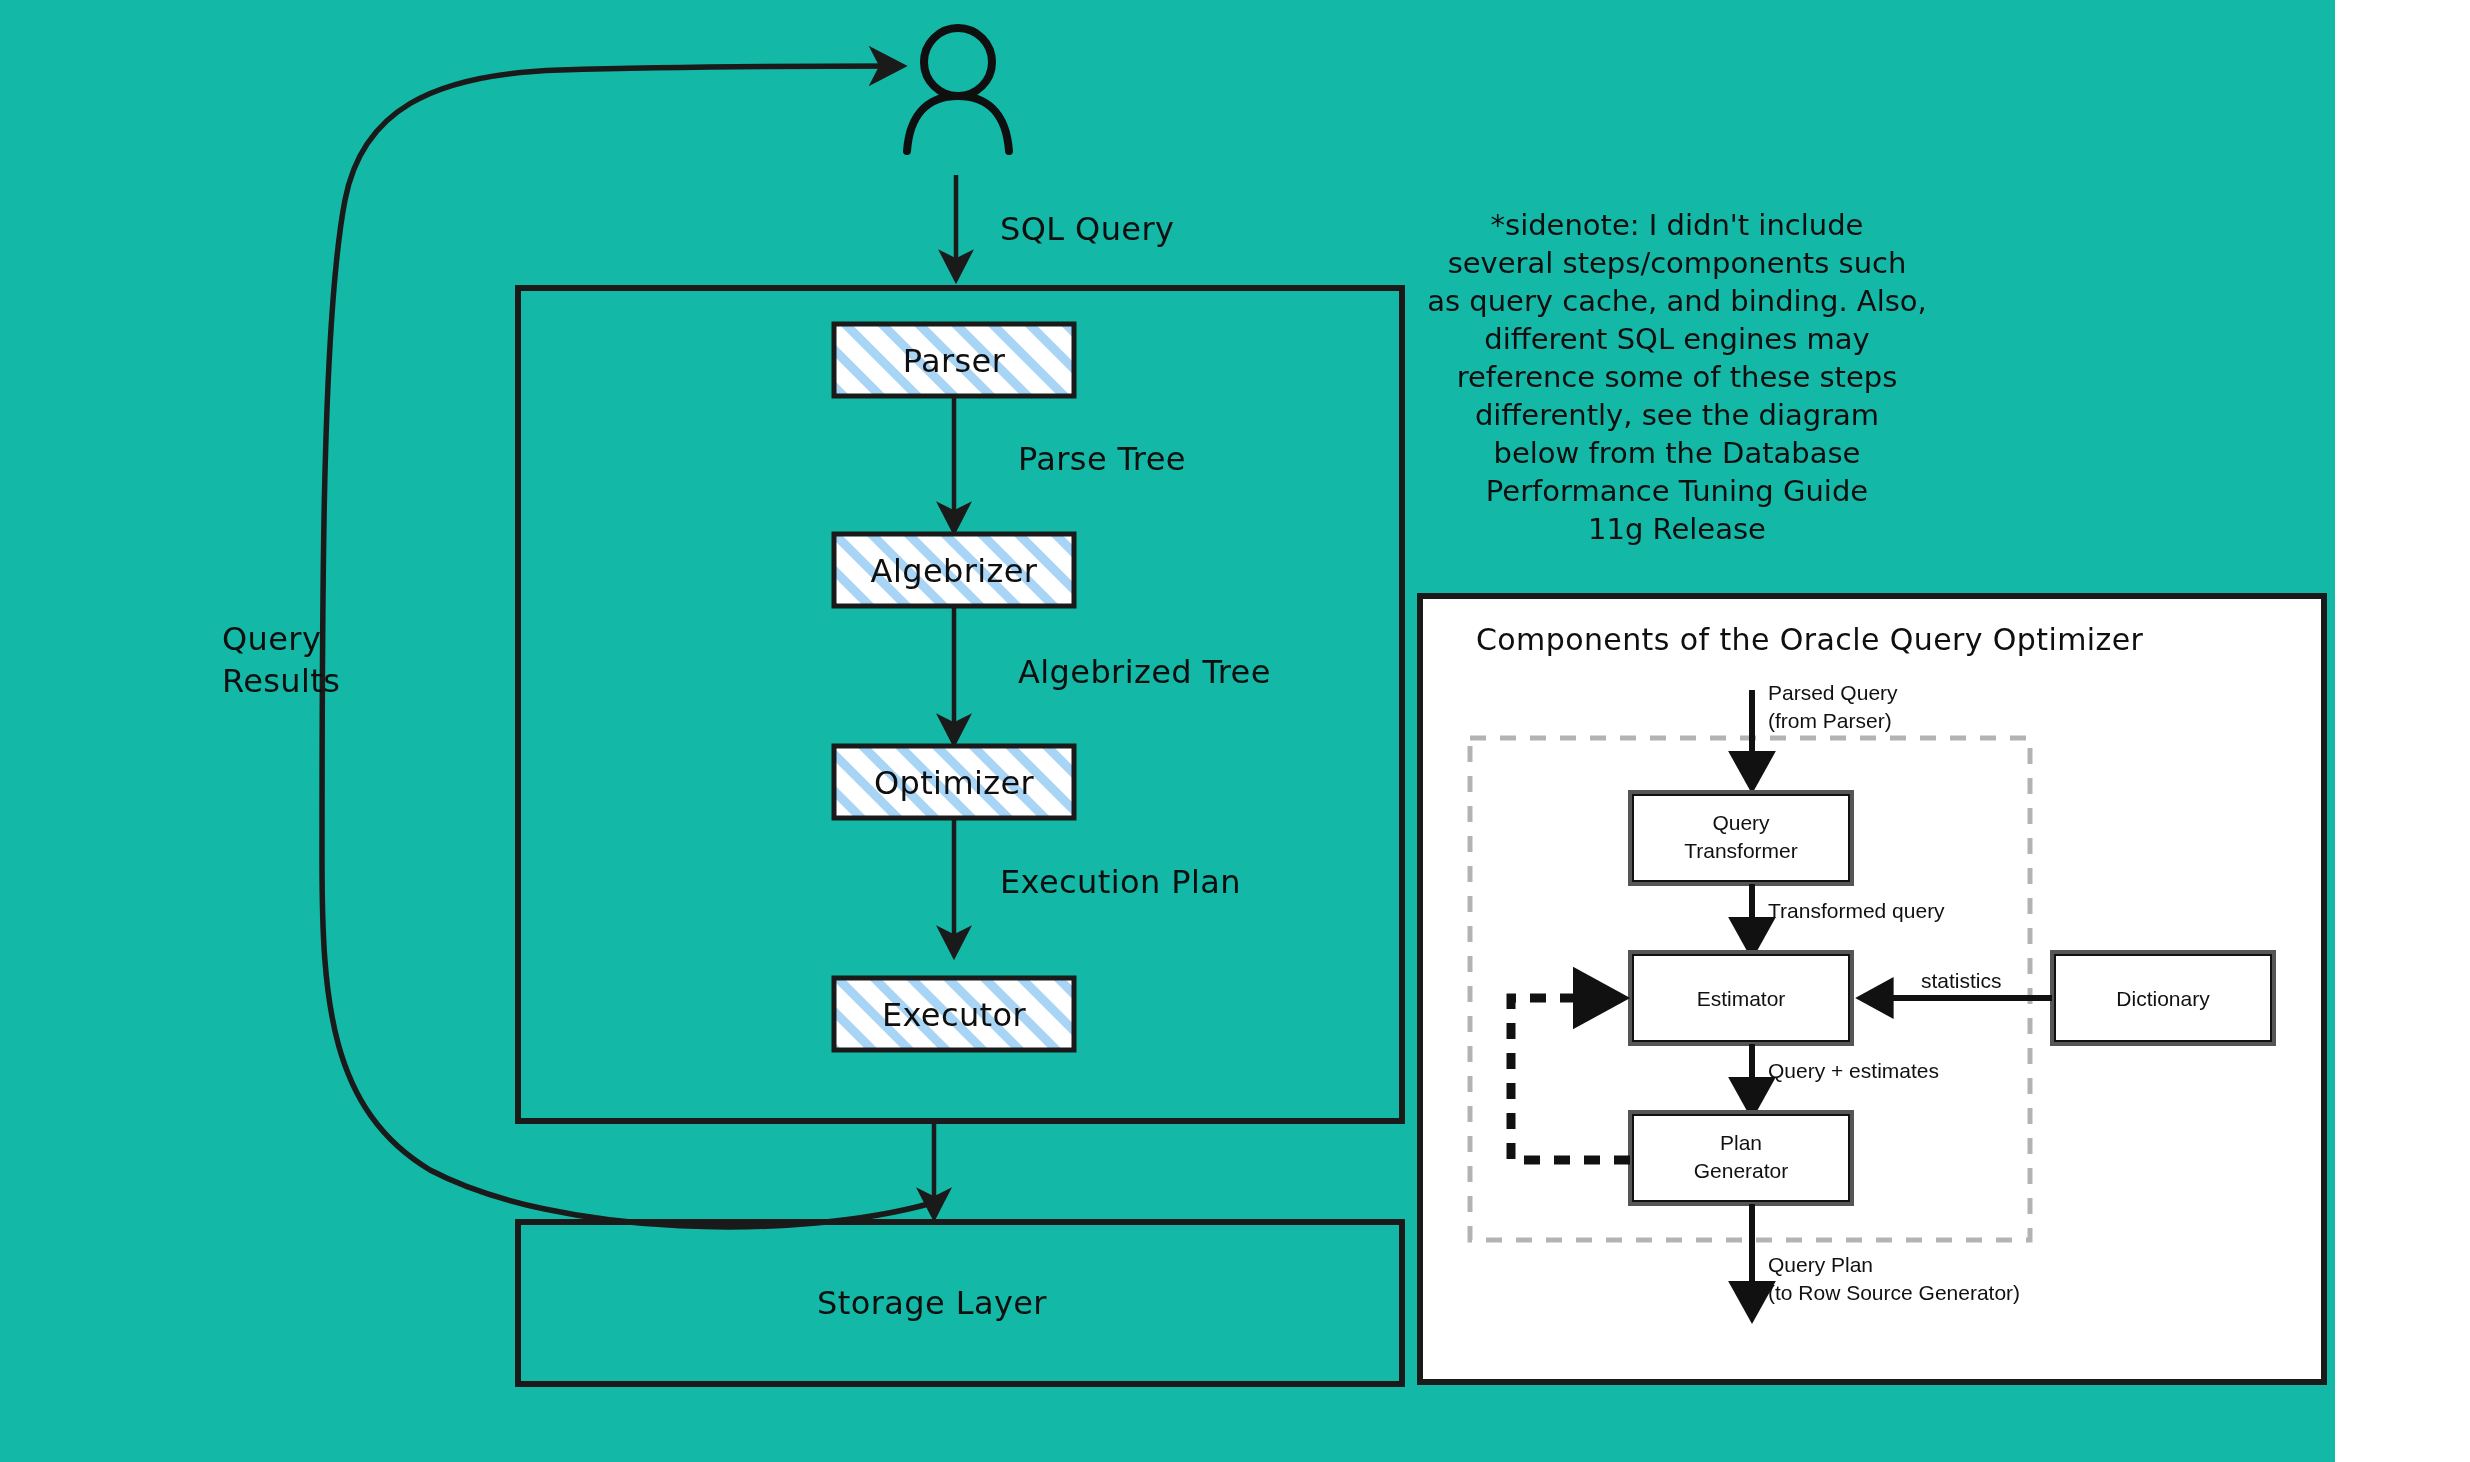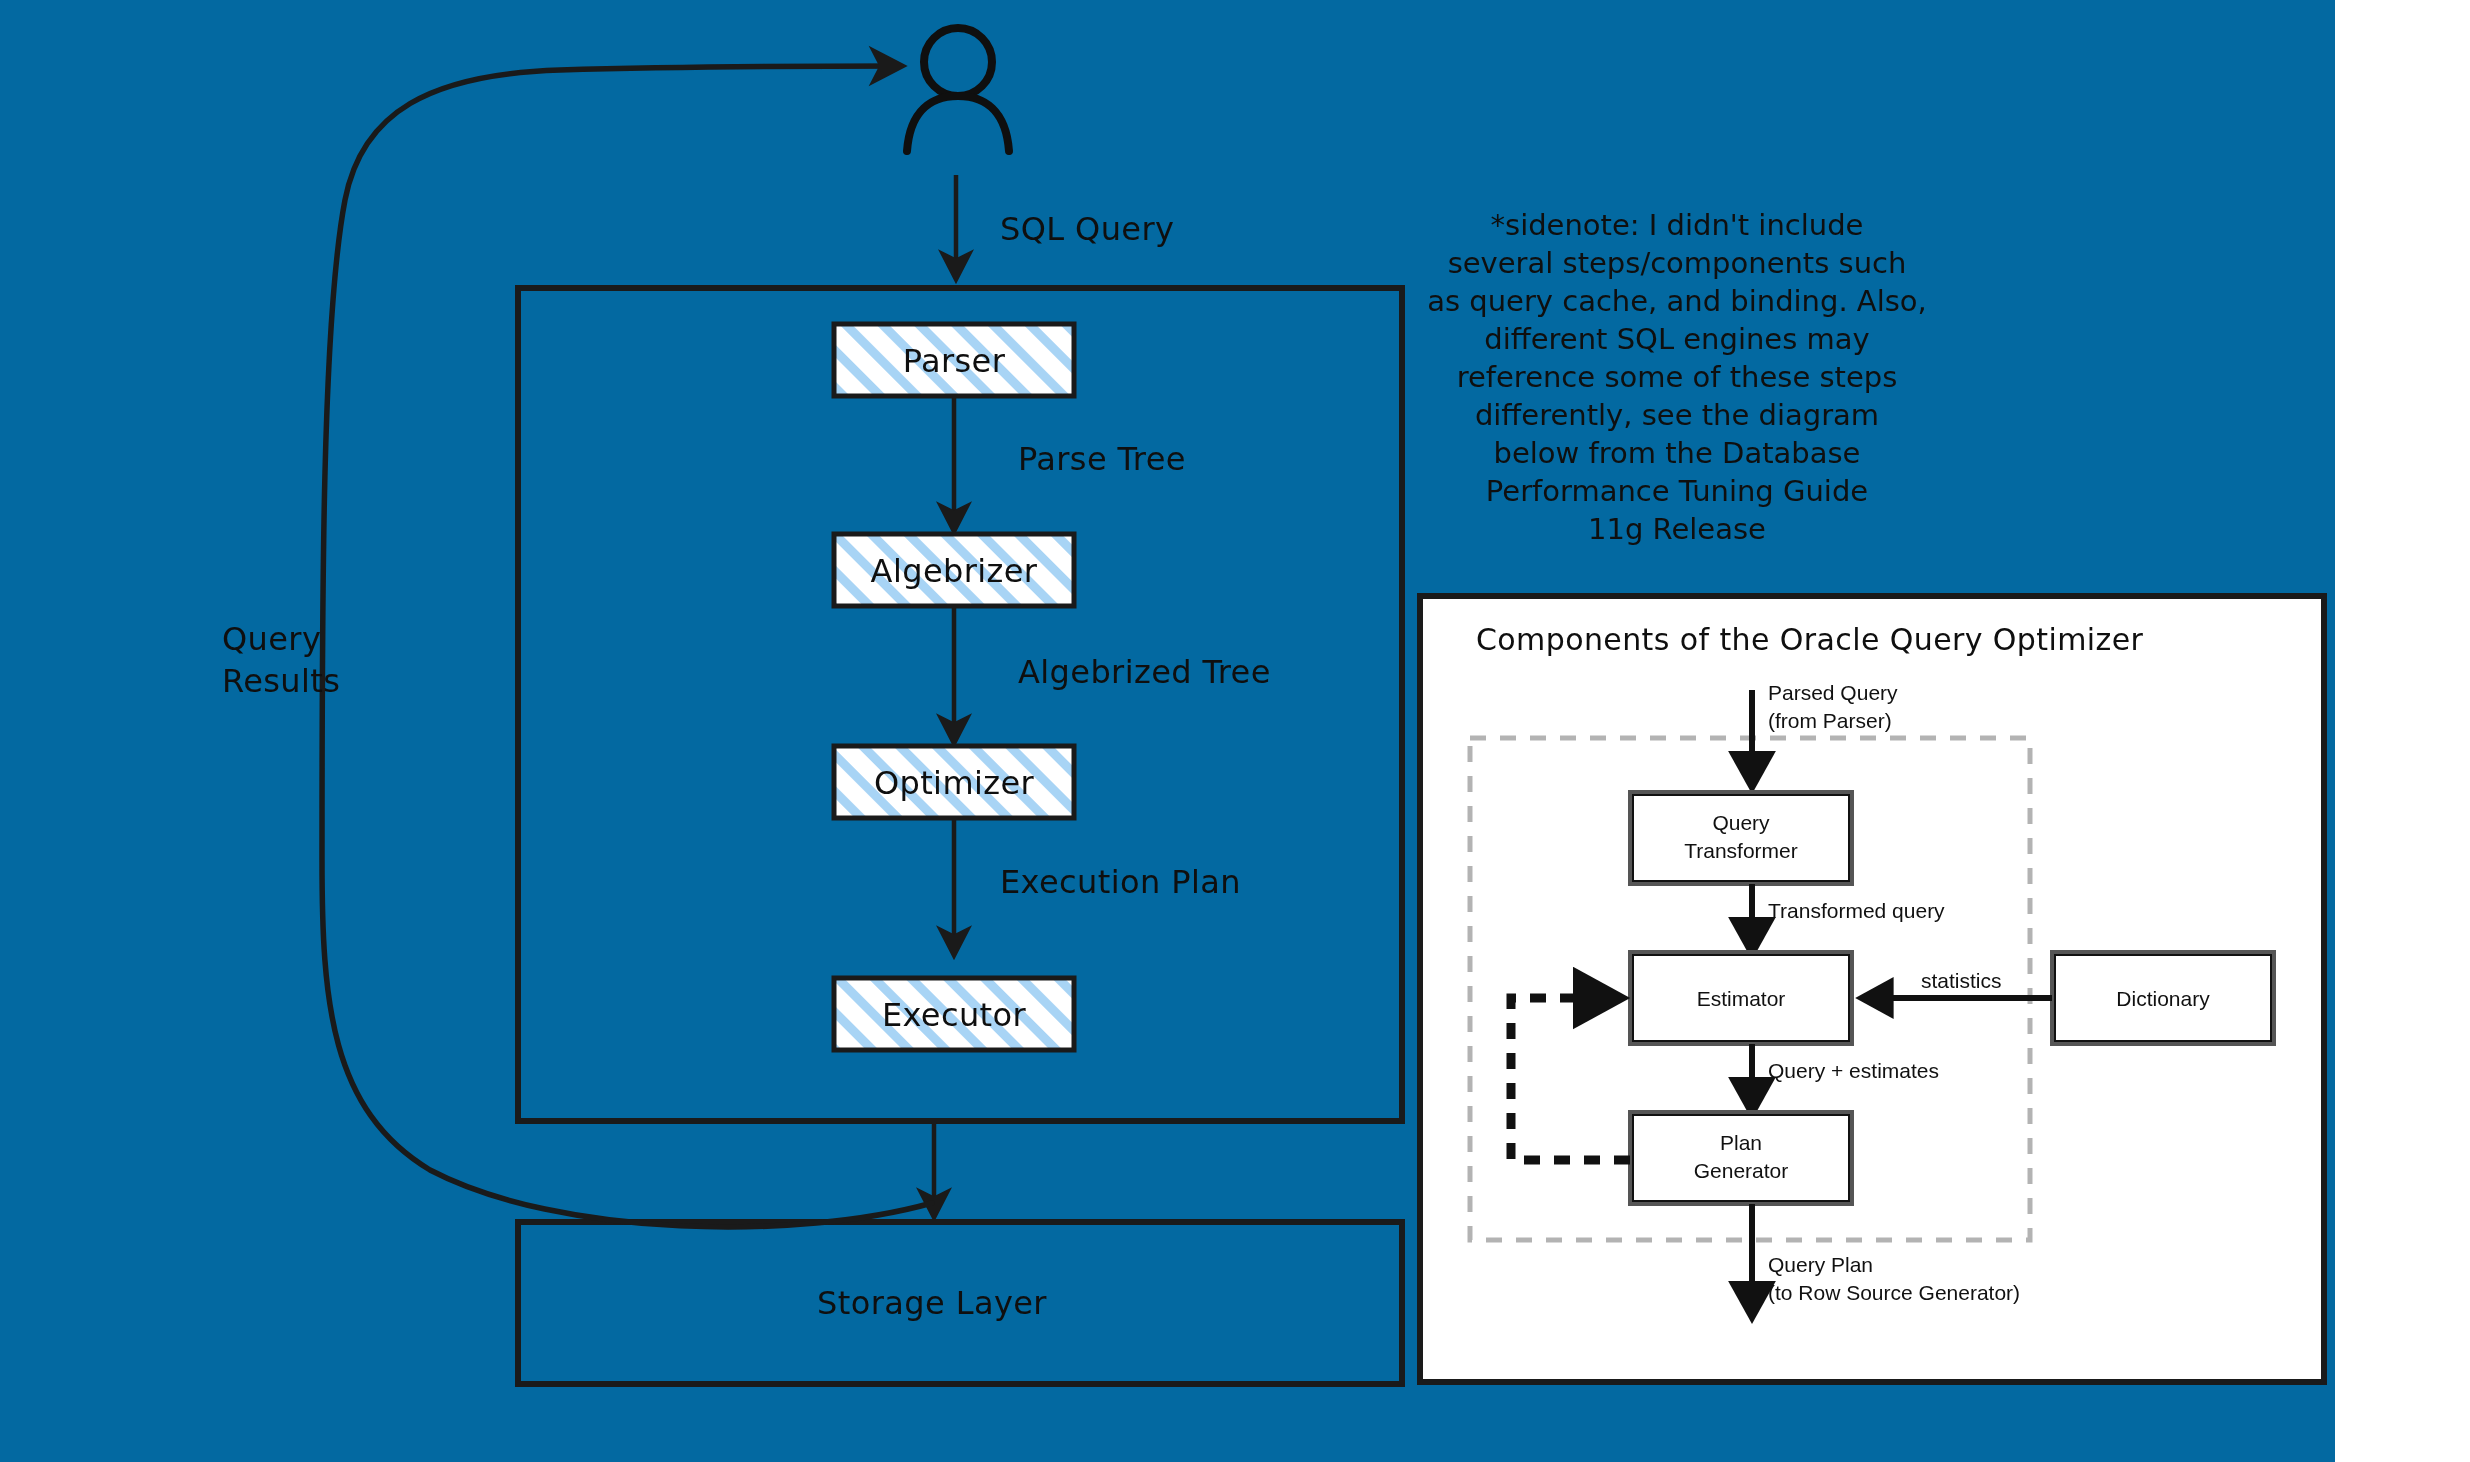--- a/index.html
+++ b/index.html
@@ -4,21 +4,21 @@
 <style>
   html, body {
     margin: 0;
     padding: 0;
     background: #ffffff;
   }
   #canvas {
     position: relative;
     width: 2335px;
     height: 1462px;
-    background: #0369a1;
+    background: #14b8a6;
     overflow: hidden;
     font-family: "DejaVu Sans", sans-serif;
   }
   svg.layer {
     position: absolute;
     left: 0; top: 0;
     width: 2470px;
     height: 1462px;
     pointer-events: none;
   }

